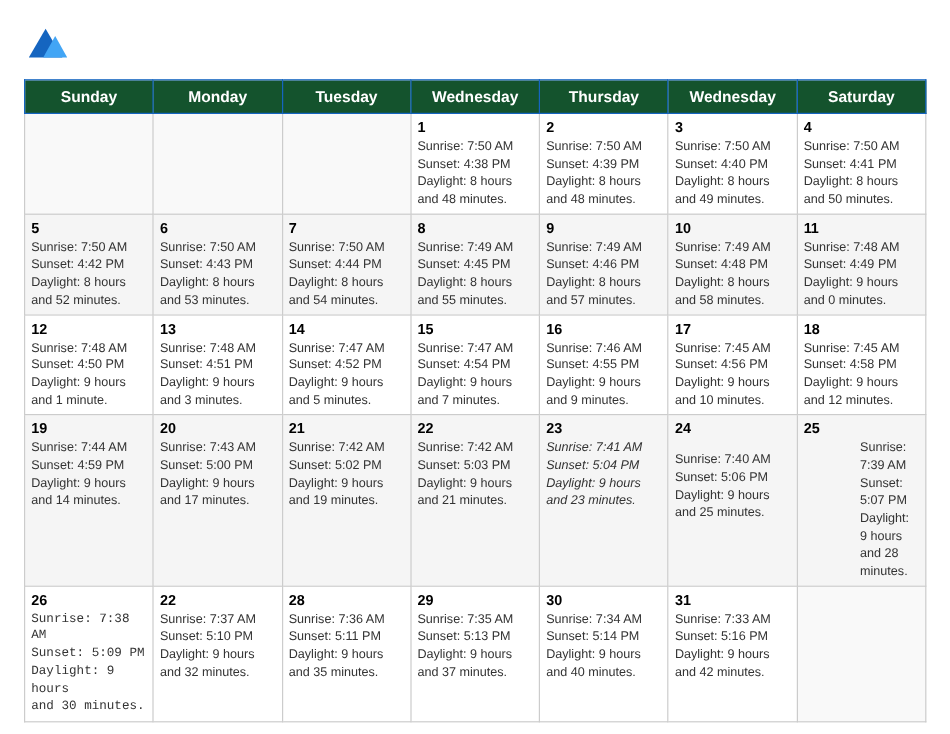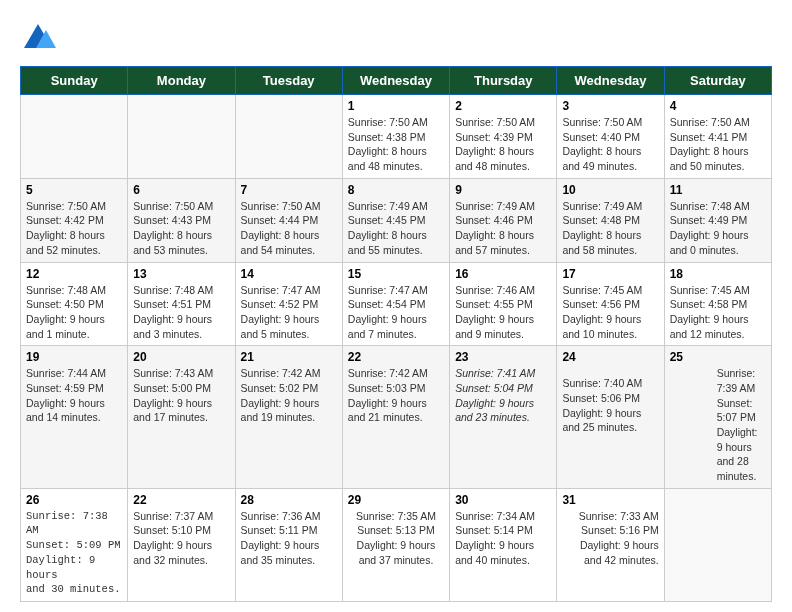--- a/index.html
+++ b/index.html
@@ -321,35 +321,35 @@
         </td>
         <td>
           <span class="day-number">28</span>
           <div class="day-info" style="white-space: pre-line;">Sunrise: 7:36 AM
 Sunset: 5:11 PM
 Daylight: 9 hours
 and 35 minutes.</div>
         </td>
         <td>
           <span class="day-number">29</span>
-          <div class="day-info" style="white-space: pre-line; text-align: center;">Sunrise: 7:35 AM
+          <div class="day-info" style="white-space: pre-line;">Sunrise: 7:35 AM
 Sunset: 5:13 PM
 Daylight: 9 hours
 and 37 minutes.</div>
         </td>
         <td>
           <span class="day-number">30</span>
           <div class="day-info" style="white-space: pre-line;">Sunrise: 7:34 AM
 Sunset: 5:14 PM
 Daylight: 9 hours
 and 40 minutes.</div>
         </td>
         <td>
           <span class="day-number">31</span>
-          <div class="day-info" style="white-space: pre-line; text-align: right;">Sunrise: 7:33 AM
+          <div class="day-info" style="white-space: pre-line;">Sunrise: 7:33 AM
 Sunset: 5:16 PM
 Daylight: 9 hours
 and 42 minutes.</div>
         </td>
         <td class="empty-cell"></td>
       </tr>
     </tbody>
 </table>
 
 </body></html>

